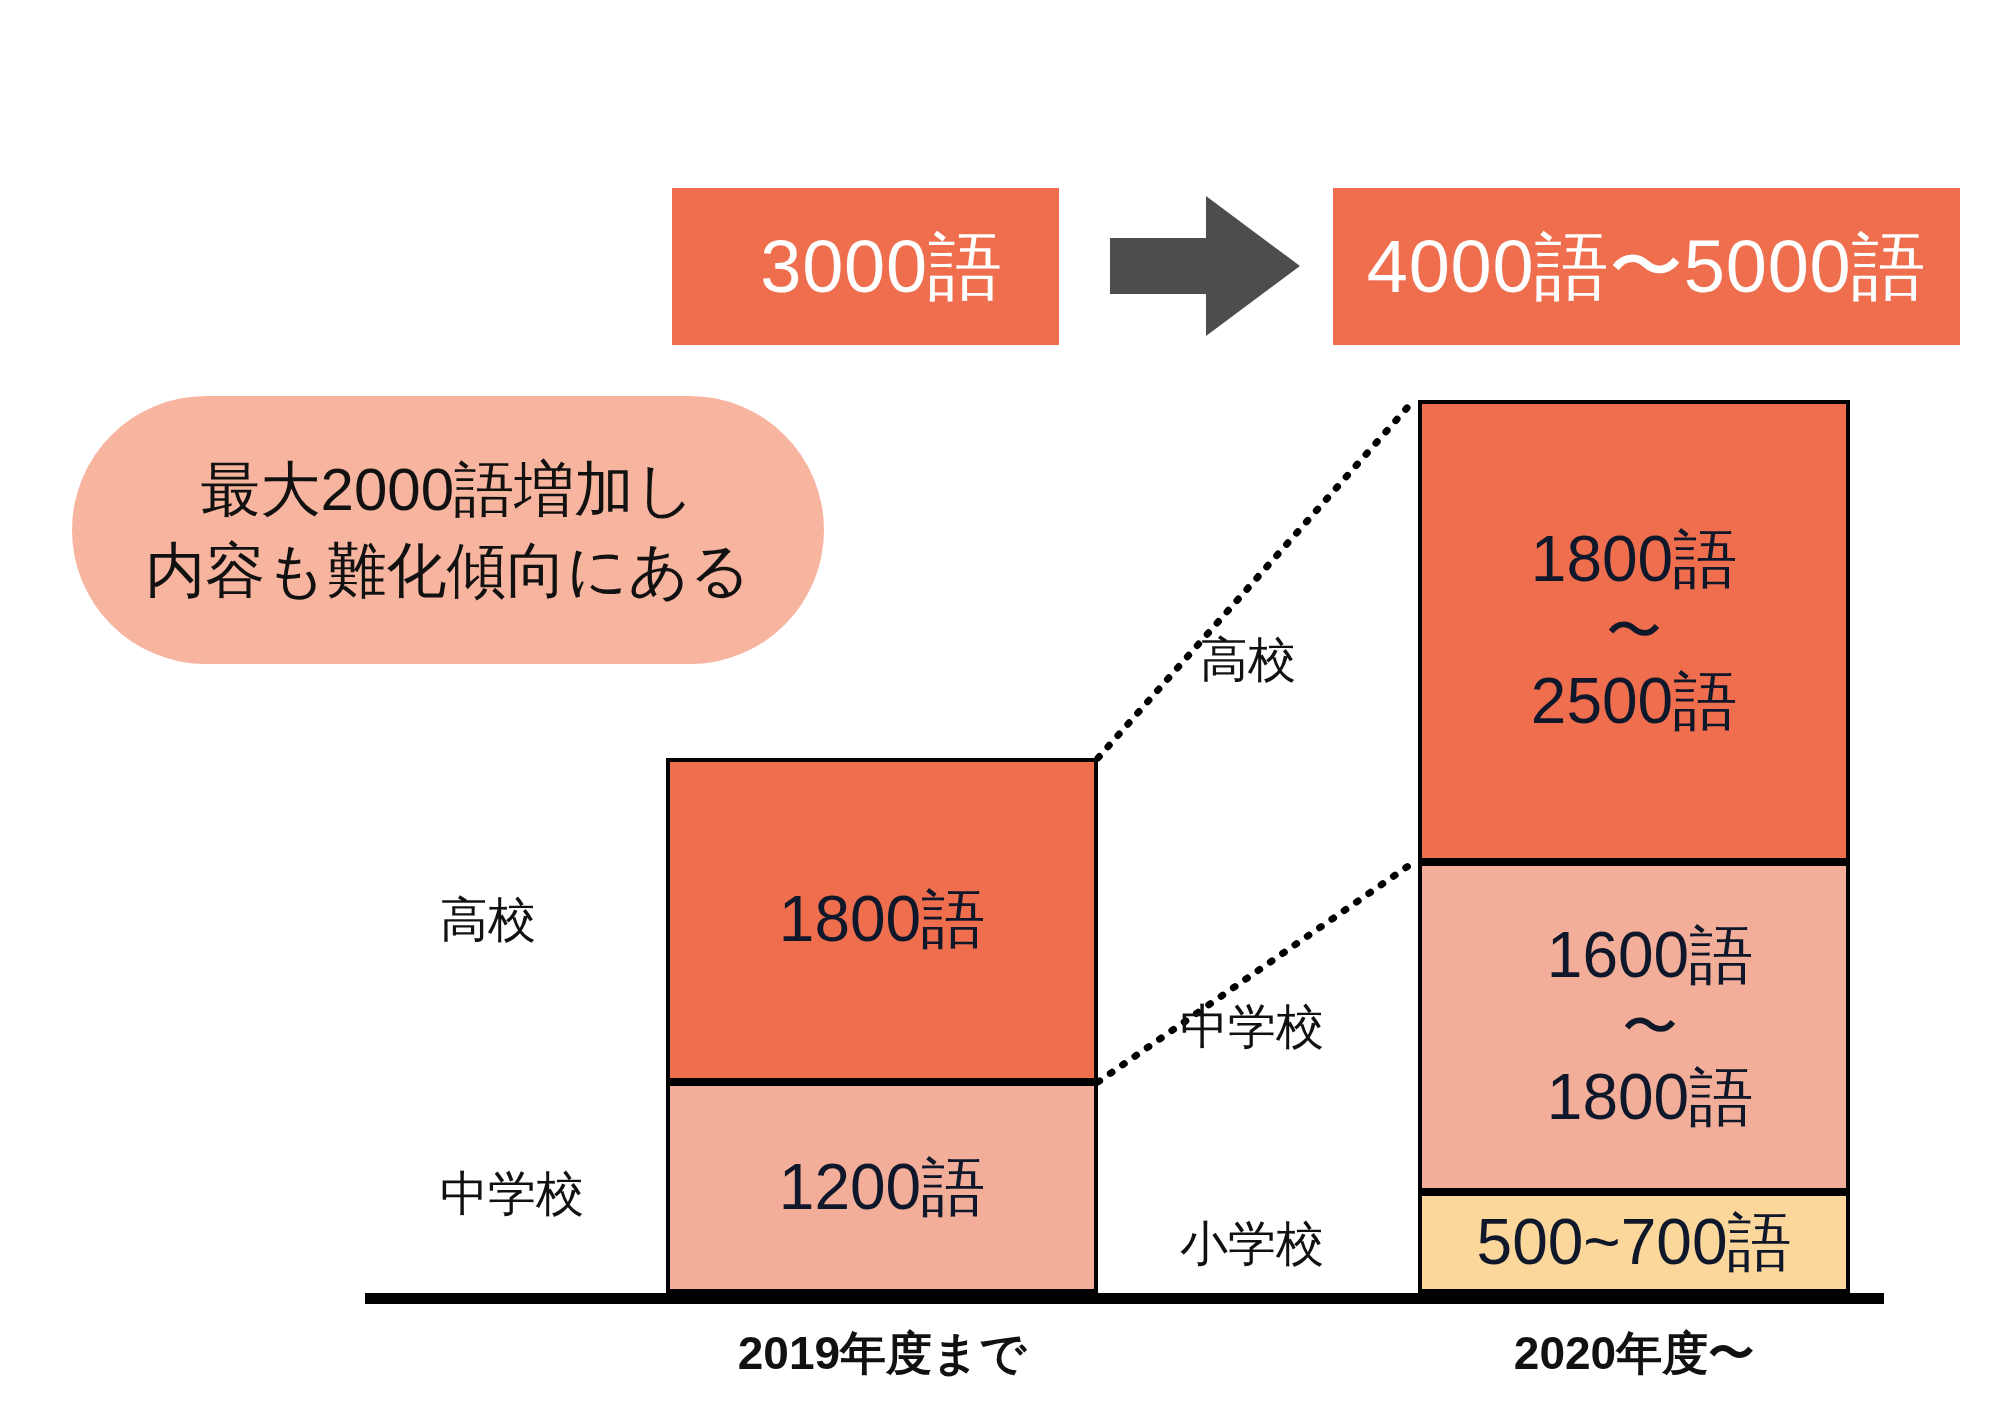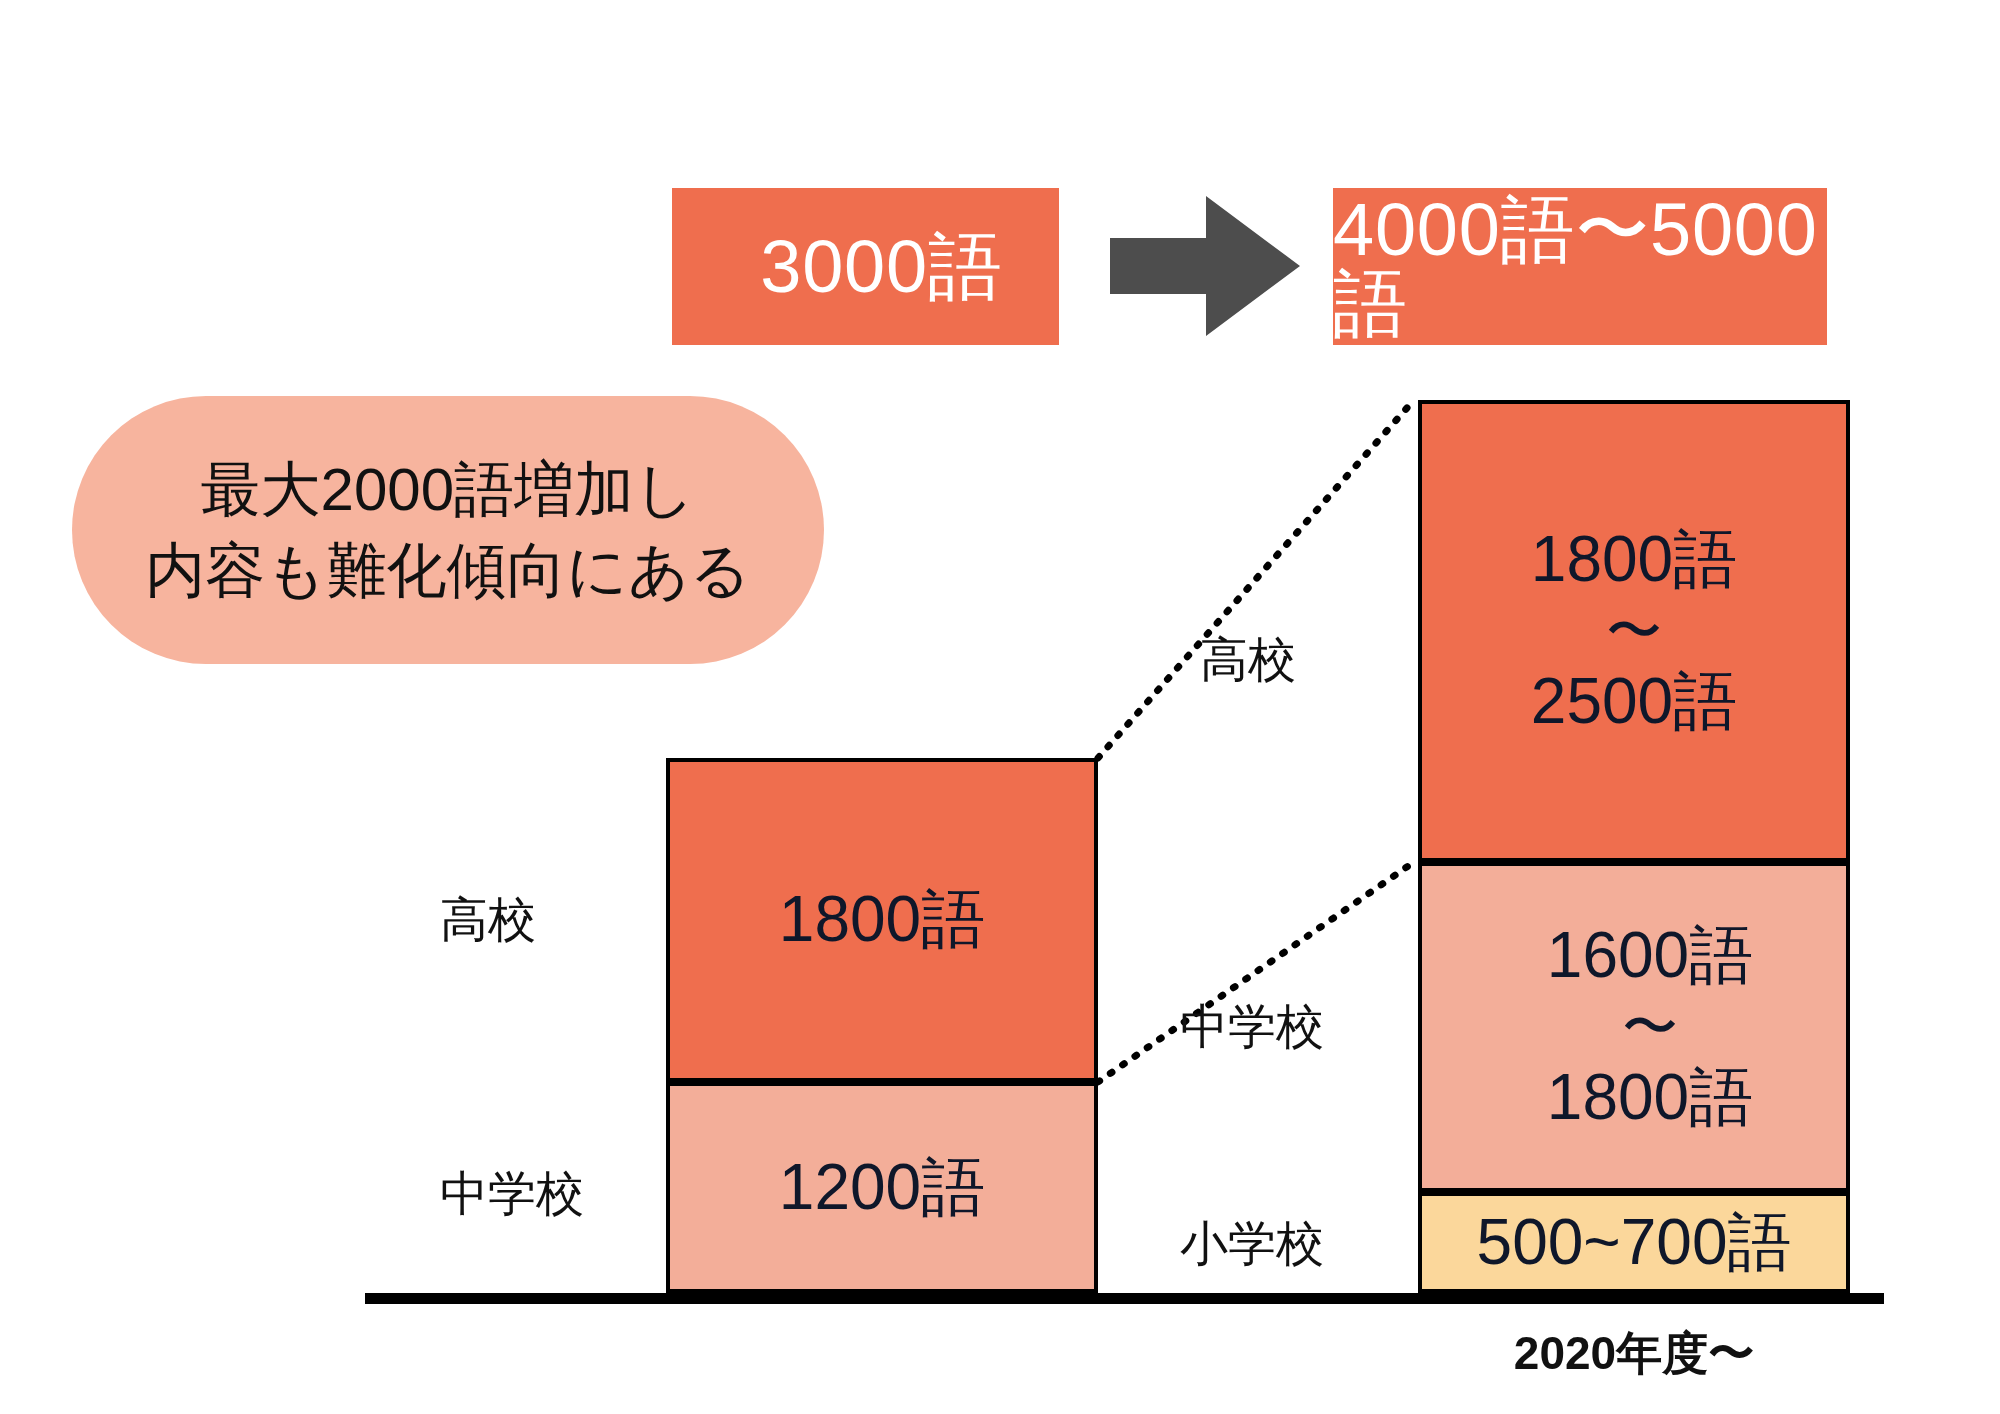--- a/index.html
+++ b/index.html
@@ -36,21 +36,21 @@
     left: 672px;
     top: 188px;
     width: 355px;
     height: 157px;
     font-size: 74px;
     padding-left: 32px;
   }
   #sum-after {
     left: 1333px;
     top: 188px;
-    width: 494px;
+    width: 627px;
     height: 157px;
     font-size: 74px;
   }
 
   #arrow-wrap {
     position: absolute;
     left: 1110px;
     top: 196px;
     width: 190px;
     height: 140px;
@@ -198,15 +198,16 @@
       <span class="val">500~700語</span>
     </div>
   </div>
 
   <div class="cat-label" style="left:1200px; top:636px; width:180px;">高校</div>
   <div class="cat-label" style="left:1180px; top:1003px; width:200px;">中学校</div>
   <div class="cat-label" style="left:1180px; top:1220px; width:200px;">小学校</div>
 
   <div id="baseline"></div>
 
+  <div class="axis-label" style="left:662px; top:1330px; width:440px;">2019年度まで</div>
   <div class="axis-label" style="left:1414px; top:1330px; width:440px;">2020年度〜</div>
 
 </div>
 
 </body></html>

